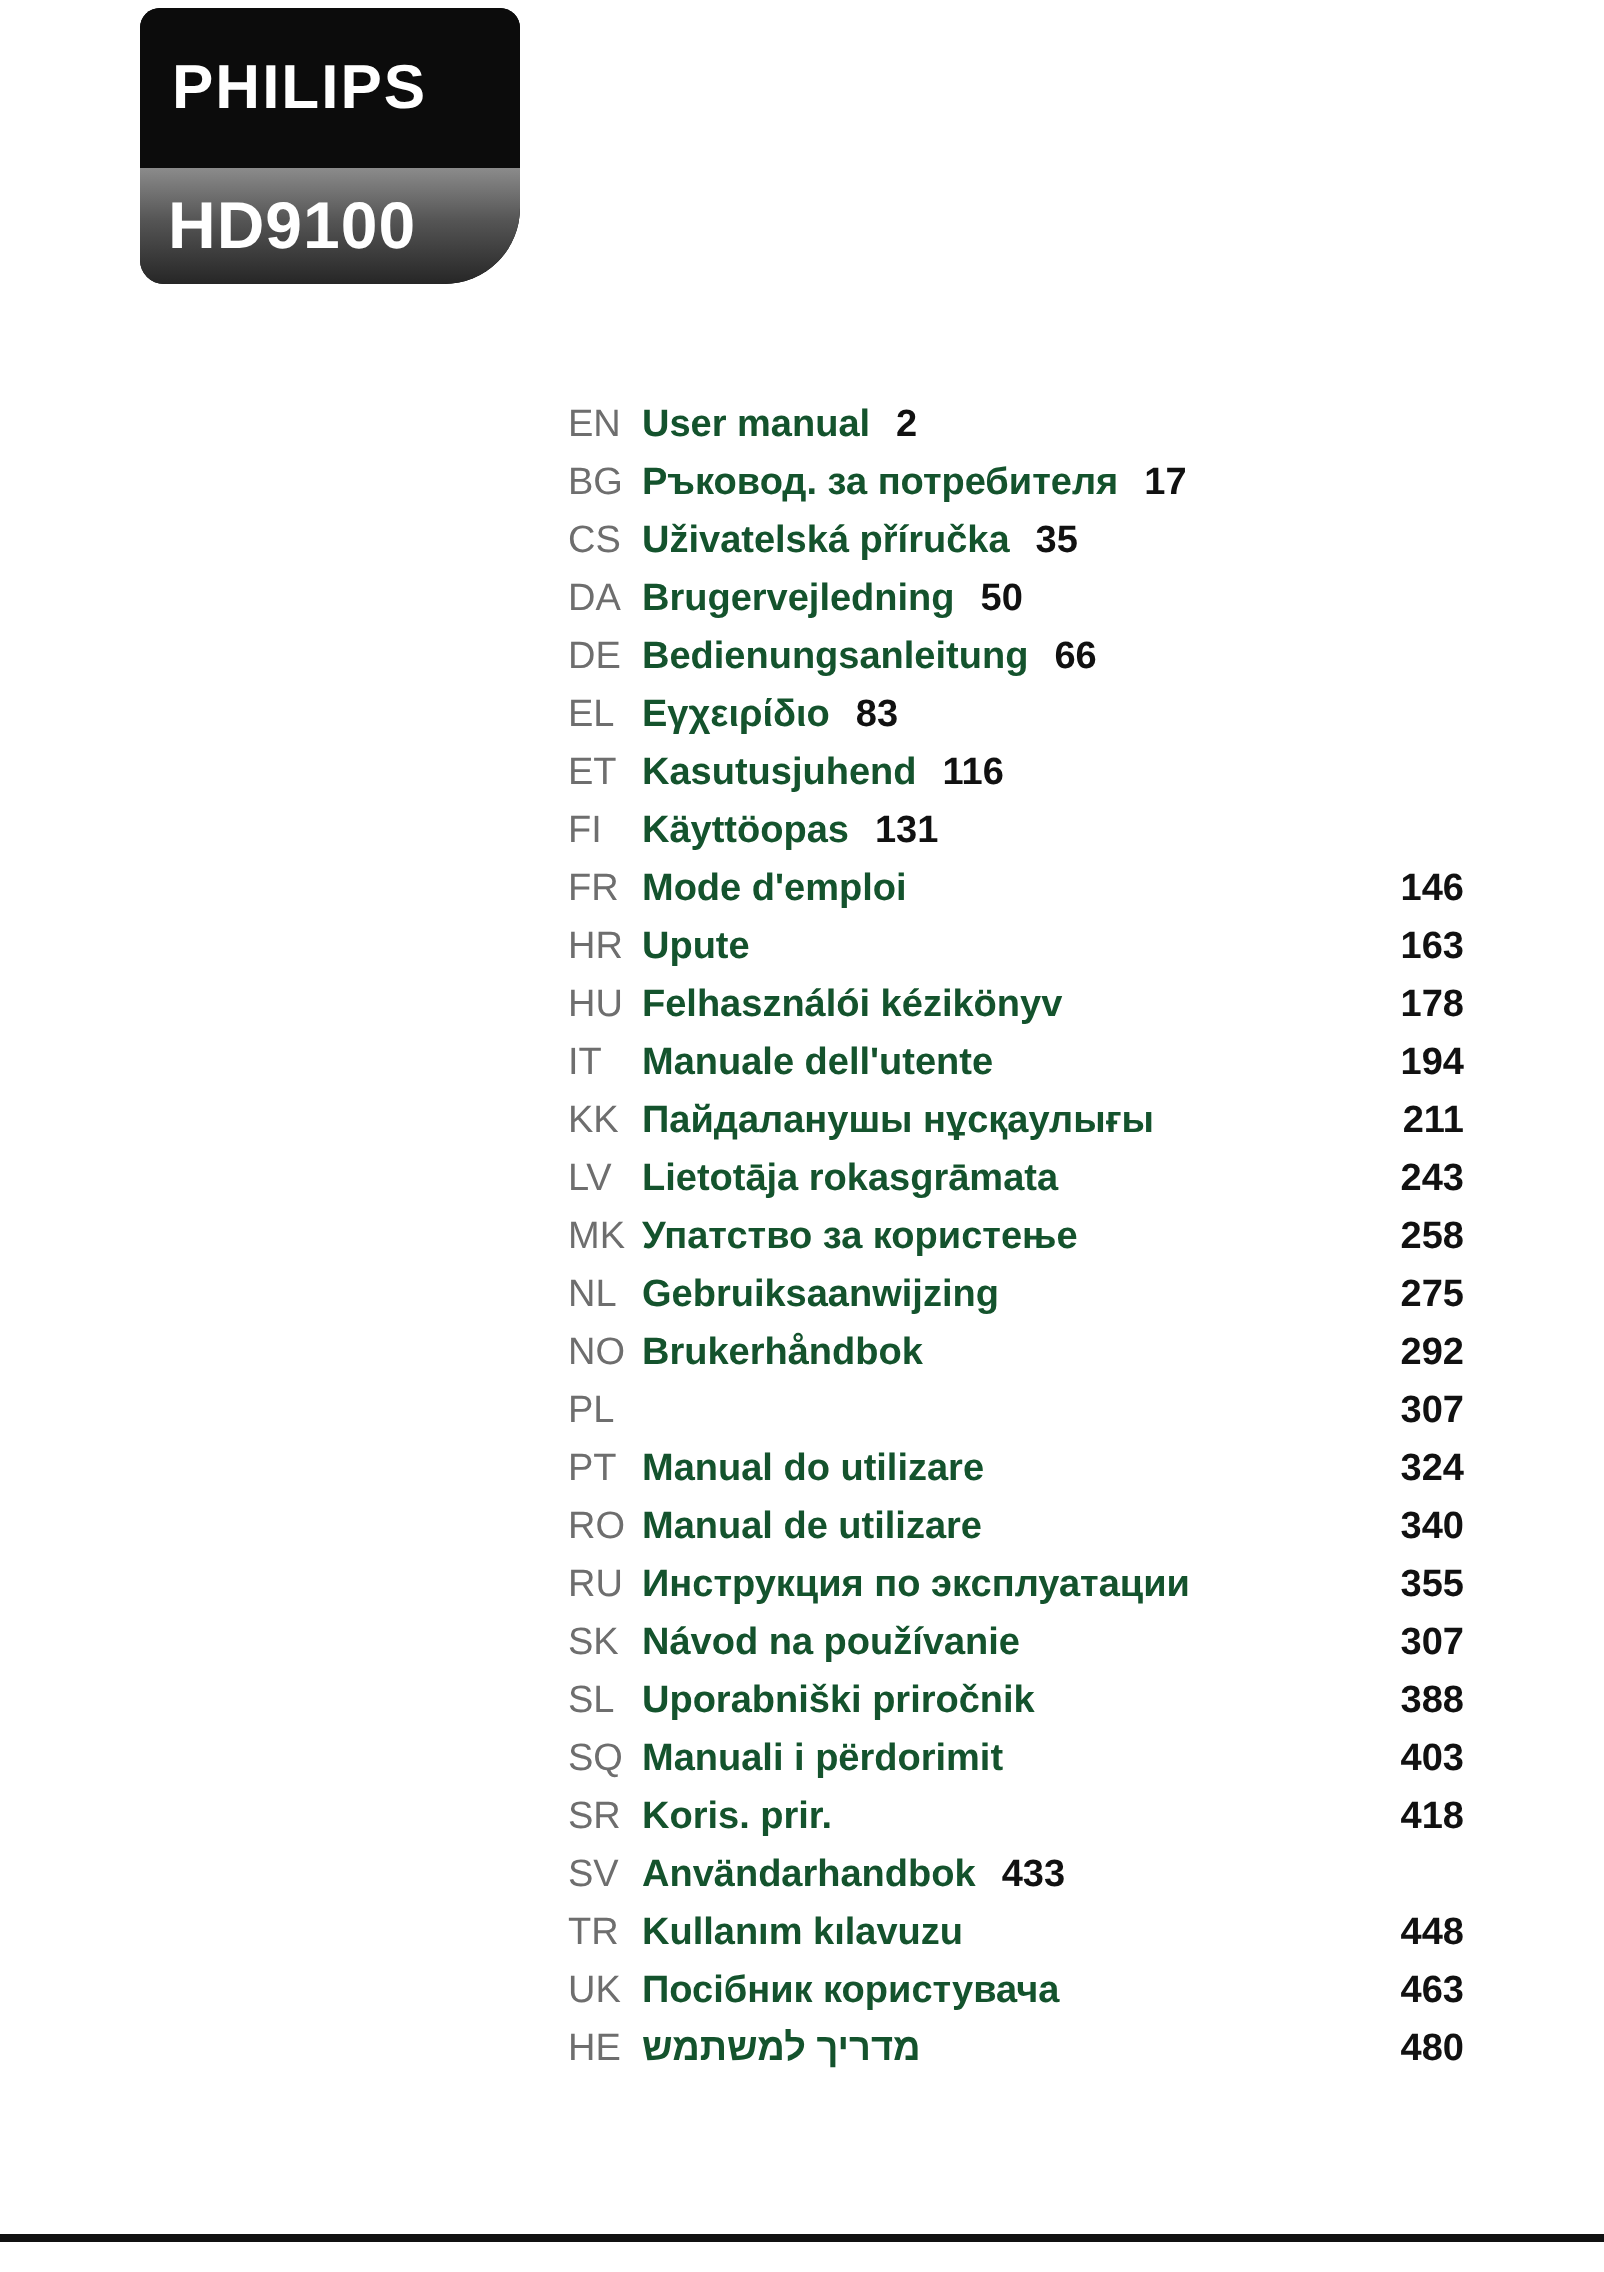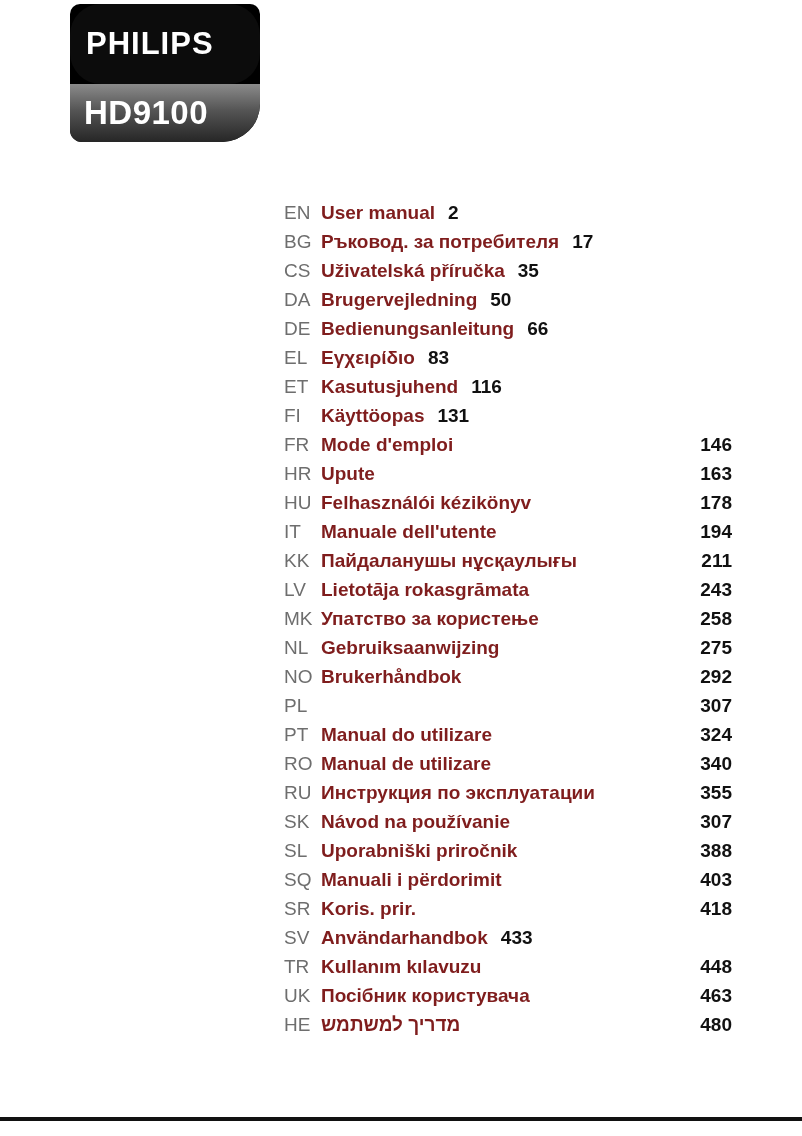--- a/index.html
+++ b/index.html
@@ -23,21 +23,20 @@
     display: flex;
     flex-direction: column;
     background: #000;
   }
   .badge-top {
     flex: 1;
     background: #0c0c0c;
     display: flex;
     align-items: center;
     padding-left: 16px;
-    border-radius: 31px;
   }
   .badge-top .logo-text {
     color: #ffffff;
     font-weight: 700;
     font-size: 31px;
     letter-spacing: 1px;
   }
   .badge-bottom {
     height: 58px;
     background: linear-gradient(to bottom, #8b8b8b 0%, #555555 45%, #262626 100%);
@@ -67,21 +66,21 @@
     line-height: 29px;
     white-space: nowrap;
   }
   .code {
     width: 37px;
     flex-shrink: 0;
     color: #6e6e6e;
     font-weight: 400;
   }
   .title {
-    color: #7f1d1d;
+    color: #14532d;
     font-weight: 700;
   }
   .page {
     color: #111111;
     font-weight: 700;
     margin-left: 13px;
   }
   .row.right-page .page {
     margin-left: auto;
   }

